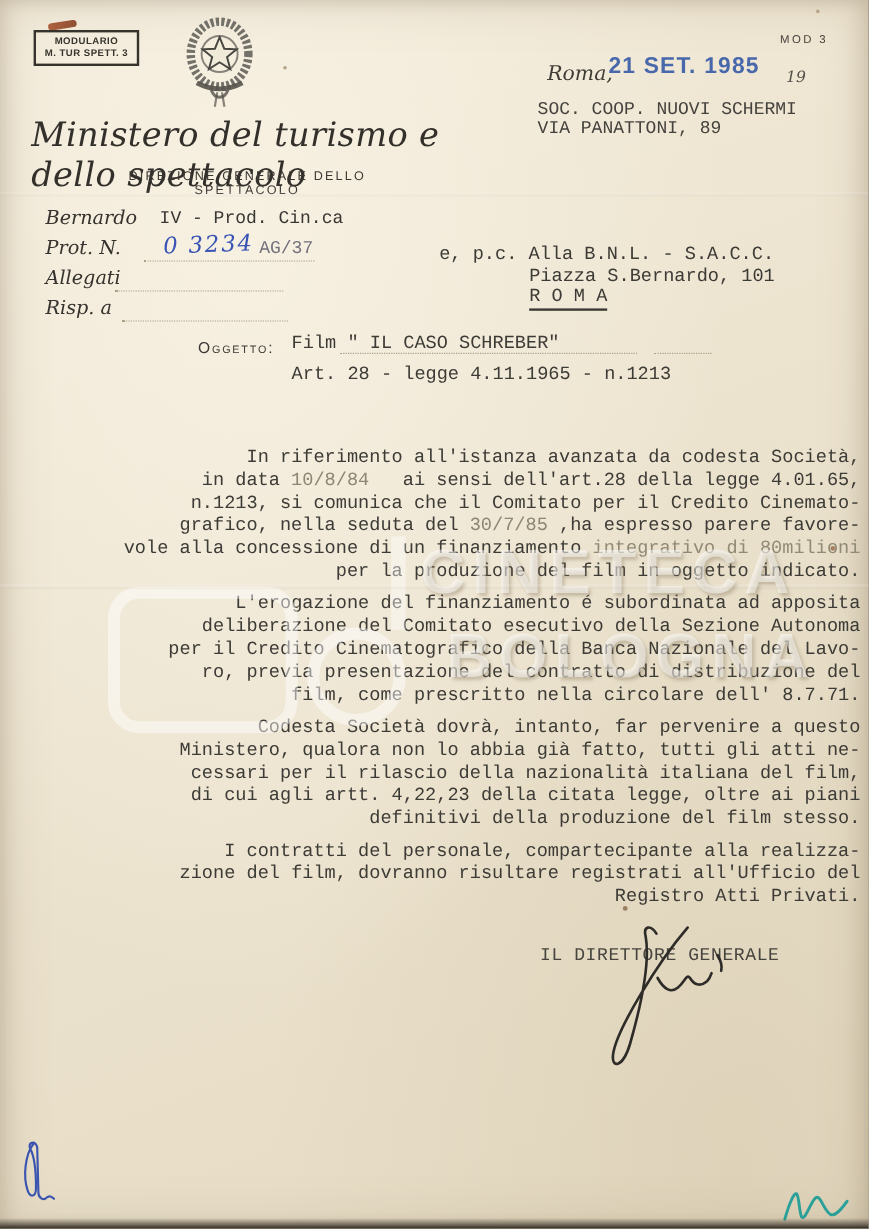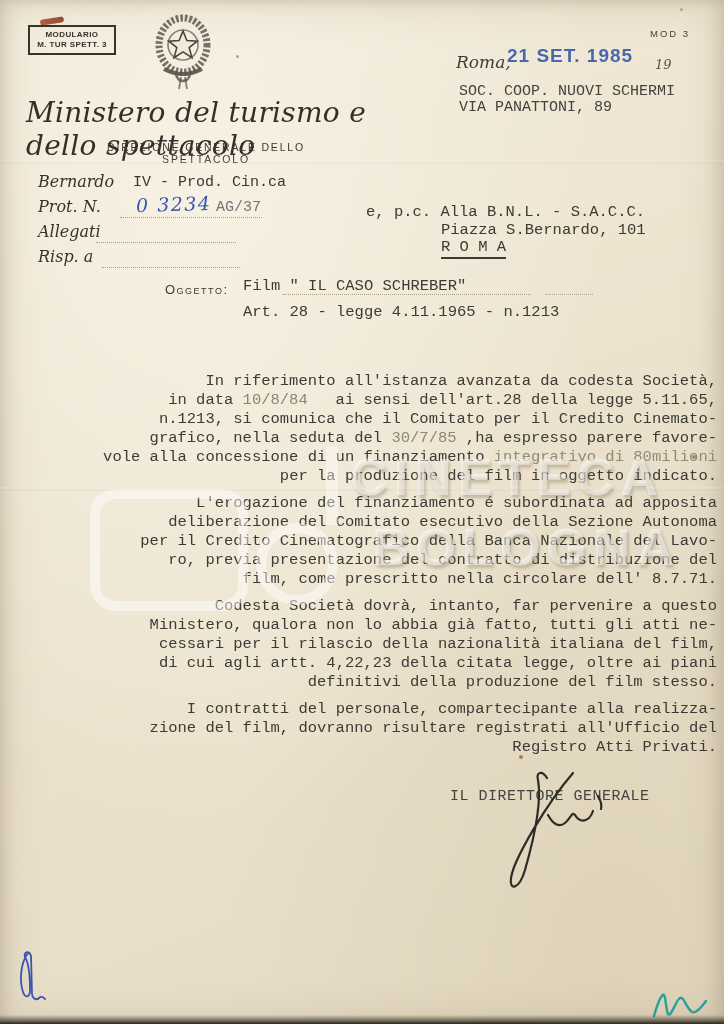--- a/index.html
+++ b/index.html
@@ -21,21 +21,21 @@
     font-size:8px;font-weight:bold;letter-spacing:.4px;color:#36332d;line-height:1.3;}
   .redmark{left:40px;top:18px;width:24px;height:6px;background:linear-gradient(90deg,#a34a24,#7e3416);border-radius:3px;transform:rotate(-9deg);opacity:.85;}
   .mod3{left:650px;top:28px;font-size:9.5px;letter-spacing:2px;color:#47433c;}
   
   .ministry{left:26px;top:96px;width:380px;font-size:28px;color:#33302b;letter-spacing:.3px;}
   .direzione{left:72px;top:141px;width:268px;text-align:center;font-size:10.5px;letter-spacing:1.8px;color:#3b3833;}
   
   .city{left:456px;top:52px;font-size:17px;color:#403d37;}
   .stamp{left:507px;top:45px;font-size:19px;font-weight:bold;letter-spacing:1px;color:#3a5ea8;opacity:.92;}
   .year19{left:655px;top:57px;font-size:13px;color:#55504a;}
-  .recipient{left:459px;top:84px;font-size:15px;line-height:16px;color:#45423d;}
+  .recipient{left:448px;top:84px;font-size:15px;line-height:16px;color:#45423d;}
   
   .flabel{font-size:16px;color:#36332e;}
   .dotline{border-bottom:1.5px dotted #ab9f87;height:0;}
   .divval{left:133px;top:174px;font-size:15px;color:#393733;}
   .prothand{left:136px;top:193px;font-size:19px;color:#3853b4;letter-spacing:1.5px;transform:rotate(-2deg);font-family:"DejaVu Serif",serif;font-style:italic;}
   .protsuf{left:216px;top:199px;font-size:15px;color:#73717c;}
   
   .cc1{left:366px;top:203px;font-size:15.5px;color:#3c3a35;}
   .cc2{left:441px;top:221px;font-size:15.5px;color:#3c3a35;}
   .cc3{left:441px;top:238px;font-size:15.5px;color:#3c3a35;border-bottom:2px solid #3c3a35;padding-bottom:1px;}
@@ -113,21 +113,21 @@
   <div class="abs cc3 mono">R O M A</div>
 
   <div class="abs oglabel">Oggetto:</div>
   <div class="abs og1 mono">Film " IL CASO SCHREBER"</div>
   <div class="abs dotline" style="left:283px;top:294px;width:248px;"></div>
   <div class="abs dotline" style="left:545px;top:294px;width:48px;"></div>
   <div class="abs og2 mono">Art. 28 - legge 4.11.1965 - n.1213</div>
 
   <div class="abs body mono">
     <p><span>     In riferimento all'istanza avanzata da codesta Società,
-in data </span><span class="ins">10/8/84</span><span>   ai sensi dell'art.28 della legge 5.11.65,
+in data </span><span class="ins">10/8/84</span><span>   ai sensi dell'art.28 della legge 4.01.65,
 n.1213, si comunica che il Comitato per il Credito Cinemato-
 grafico, nella seduta del </span><span class="ins">30/7/85</span><span> ,ha espresso parere favore-
 vole alla concessione di un finanziamento </span><span class="light">integrativo di 80milioni</span><span>
 per la produzione del film in oggetto indicato.</span></p>
     <p>     L'erogazione del finanziamento é subordinata ad apposita
 deliberazione del Comitato esecutivo della Sezione Autonoma
 per il Credito Cinematografico della Banca Nazionale del Lavo-
 ro, previa presentazione del contratto di distribuzione del
 film, come prescritto nella circolare dell' 8.7.71.</p>
     <p>     Codesta Società dovrà, intanto, far pervenire a questo

